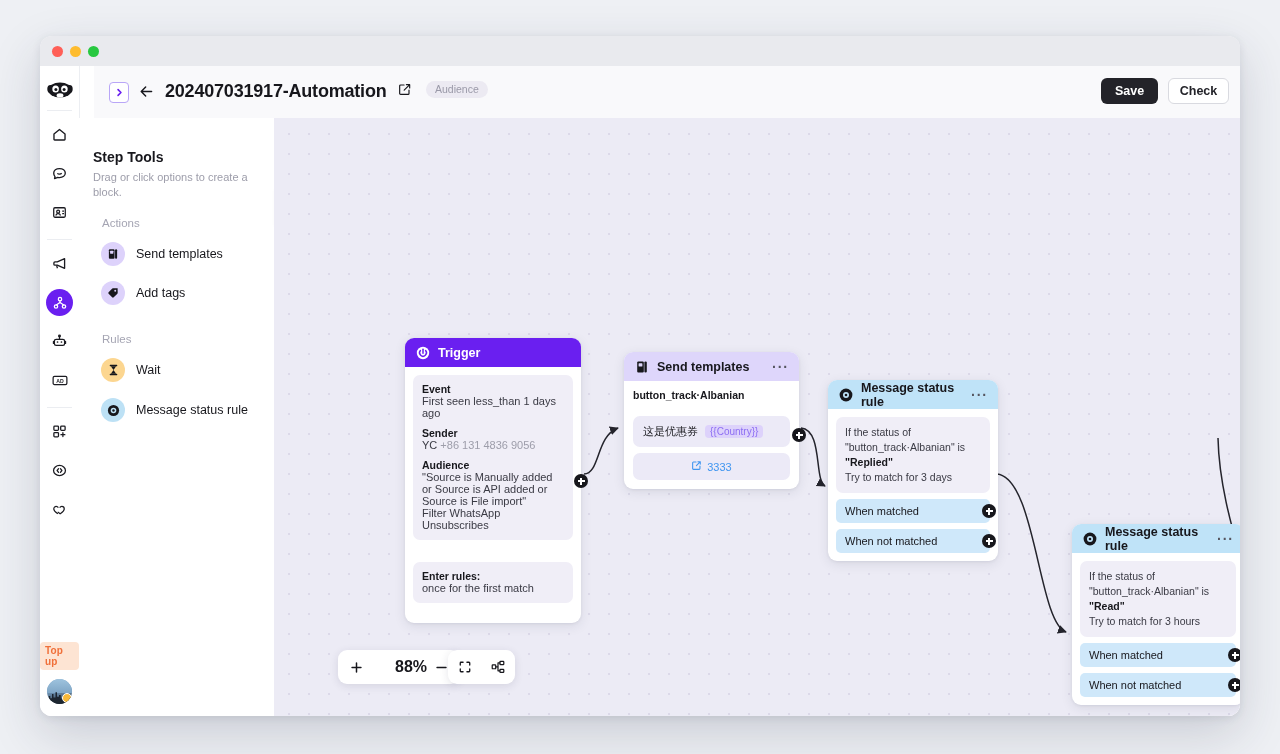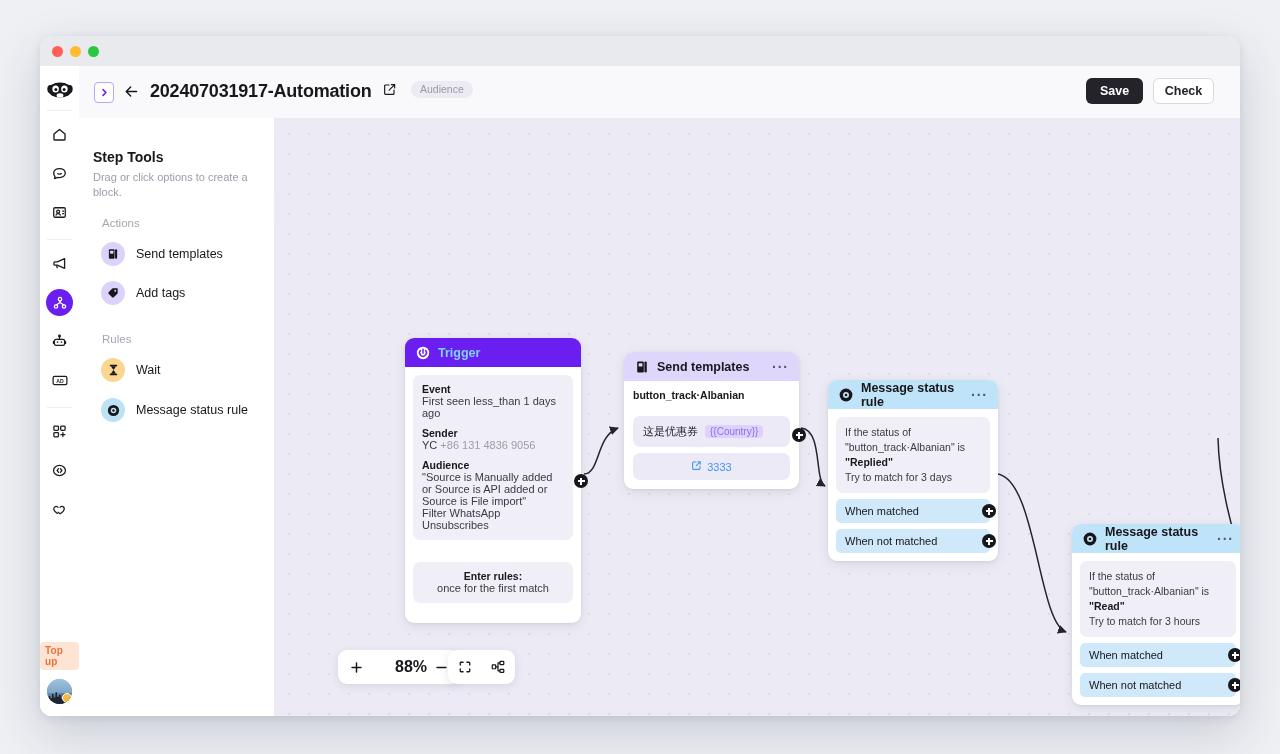--- a/index.html
+++ b/index.html
@@ -55,21 +55,21 @@
   #avatar .sky{position:absolute;left:0;top:0;right:0;height:56%;
     background:linear-gradient(180deg,#9ec3de,#7fa6c6);}
   #avatar .city{position:absolute;left:0;bottom:0;right:0;height:52%;
     background:#1d2630;
     clip-path:polygon(0% 60%,7% 60%,7% 38%,13% 38%,13% 55%,20% 55%,20% 24%,26% 24%,26% 50%,34% 50%,34% 10%,40% 10%,40% 44%,48% 44%,48% 30%,55% 30%,55% 58%,63% 58%,63% 36%,70% 36%,70% 52%,78% 52%,78% 28%,85% 28%,85% 55%,93% 55%,93% 44%,100% 44%,100% 100%,0% 100%);}
   #avatar .badge{position:absolute;right:0;bottom:1px;width:8px;height:8px;border-radius:50%;
     background:#f6b93b;border:1.5px solid #fff;}
 
   
   #header{
-    position:absolute;left:39px;top:0;width:1161px;height:52px;
+    position:absolute;left:54px;top:0;width:1161px;height:52px;
     background:#f9f9fb;border-bottom:1px solid #eceef2;
   }
   #nav-toggle{
     position:absolute;left:15px;top:16px;width:18px;height:19px;
     border:1px solid #b9a6f7;border-radius:4px;background:#fff;
     display:flex;align-items:center;justify-content:center;cursor:pointer;
     color:#6a1ff0;font-size:12px;font-weight:bold;line-height:1;
   }
   #back-arrow{position:absolute;left:41px;top:14px;width:22px;height:22px;
     display:flex;align-items:center;justify-content:center;cursor:pointer;color:#17171c;}
@@ -126,31 +126,31 @@
   }
   #edges{position:absolute;left:0;top:0;width:966px;height:598px;pointer-events:none;}
 
   
   .node{position:absolute;border-radius:9px;background:#fff;
     box-shadow:0 3px 12px rgba(40,45,70,.10),0 1px 3px rgba(40,45,70,.07);}
   .node-head{
     height:29px;border-radius:9px 9px 0 0;display:flex;align-items:center;
     padding:0 10px;gap:8px;font-size:12.5px;font-weight:bold;
   }
-  .node-head.trigger{background:#6a1ff0;color:#7dd3fc;}
+  .node-head.trigger{background:#6a1ff0;color:#ffffff;}
   .node-head.templates{background:#ded6fb;color:#17171c;}
   .node-head.rule{background:#bfe3f8;color:#17171c;}
   .head-ico{width:15px;height:15px;display:flex;align-items:center;justify-content:center;flex:0 0 auto;}
   .head-title{flex:1 1 auto;}
   .head-dots{font-size:14px;color:#55555f;letter-spacing:1px;cursor:pointer;line-height:8px;}
 
   
   .trig-body{padding:8px;}
   .trig-card{background:#f0eef7;border-radius:7px;padding:8px 9px 9px 9px;margin-bottom:22px;}
-  .trig-card:last-child{margin-bottom:12px;text-align:center;}
+  .trig-card:last-child{margin-bottom:12px;}
   .t-key{font-size:10.5px;font-weight:bold;color:#17171c;margin-top:8px;}
   .t-key:first-child{margin-top:0;}
   .t-val{font-size:11px;color:#3a3a44;line-height:12px;}
   .t-val .muted{color:#9d9daa;}
 
   
   .tpl-body{padding:8px 9px 9px 9px;}
   .tpl-name{font-size:10.5px;color:#17171c;font-weight:bold;margin-bottom:15px;}
   .tpl-msg{background:#eceaf7;border-radius:7px;padding:8px 10px;font-size:11px;color:#17171c;display:flex;align-items:center;gap:7px;}
   .tpl-var{background:#ddd2fb;color:#8d6ef3;border-radius:4px;padding:1px 5px;font-size:10px;}

